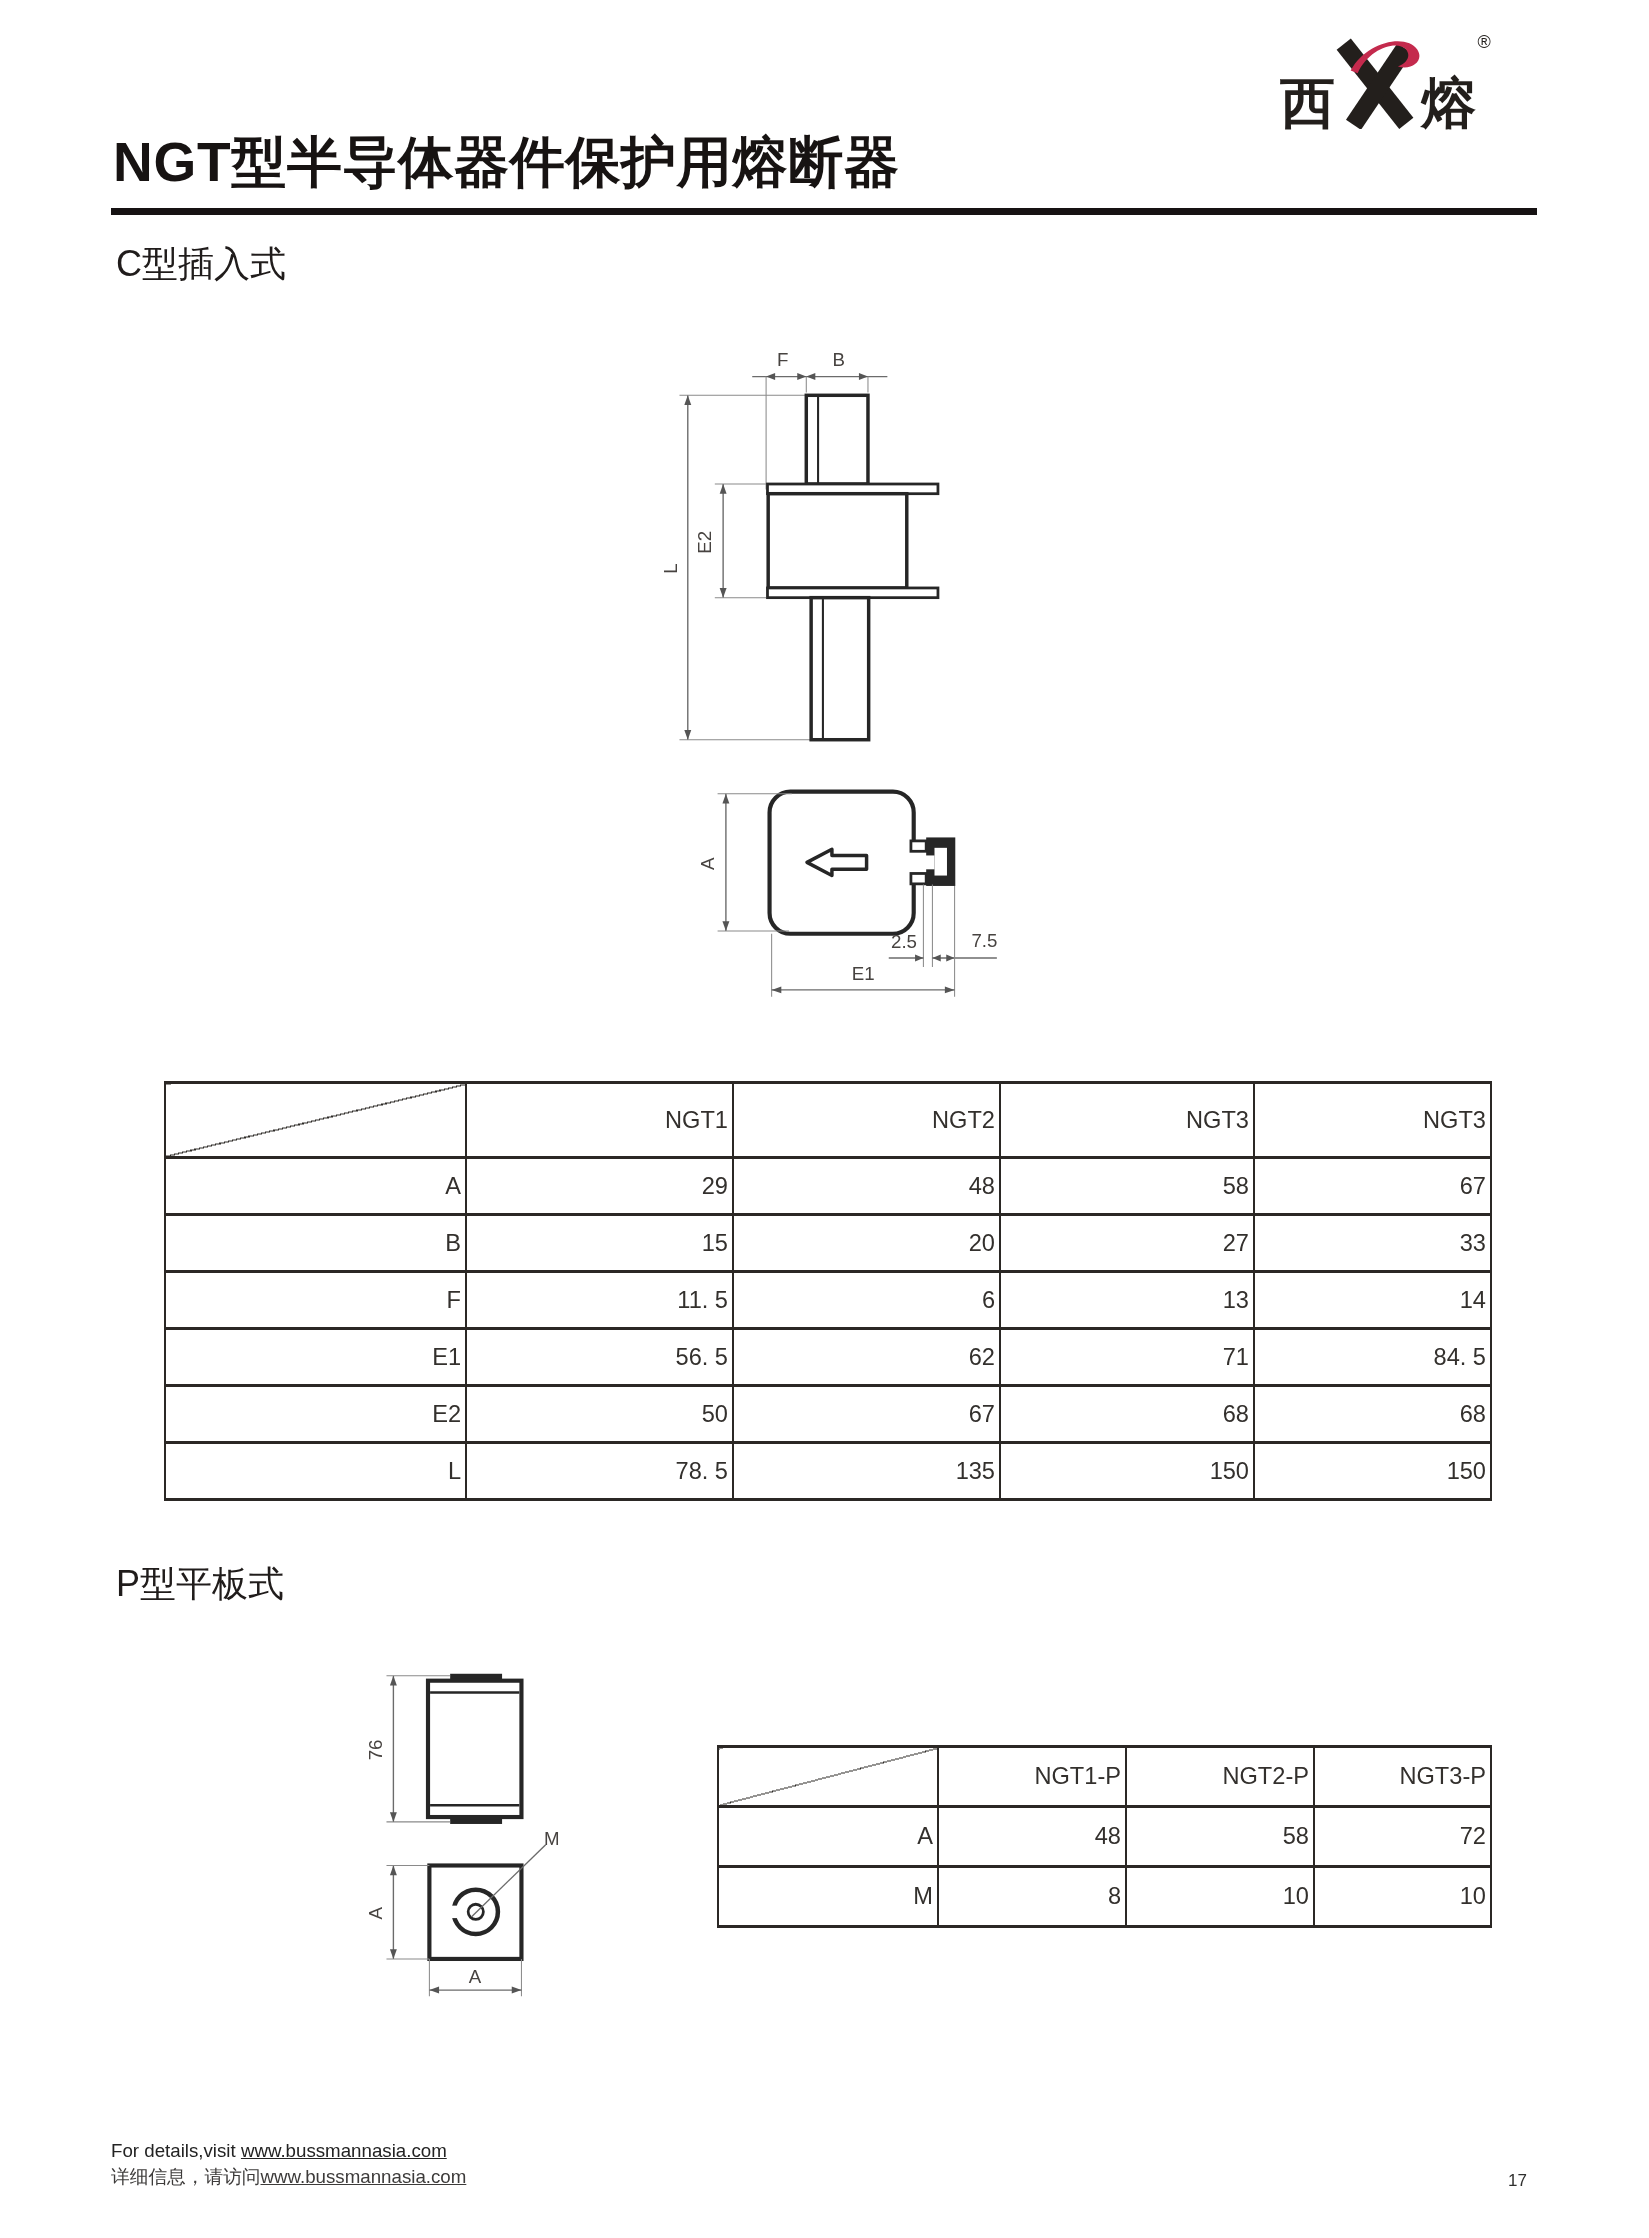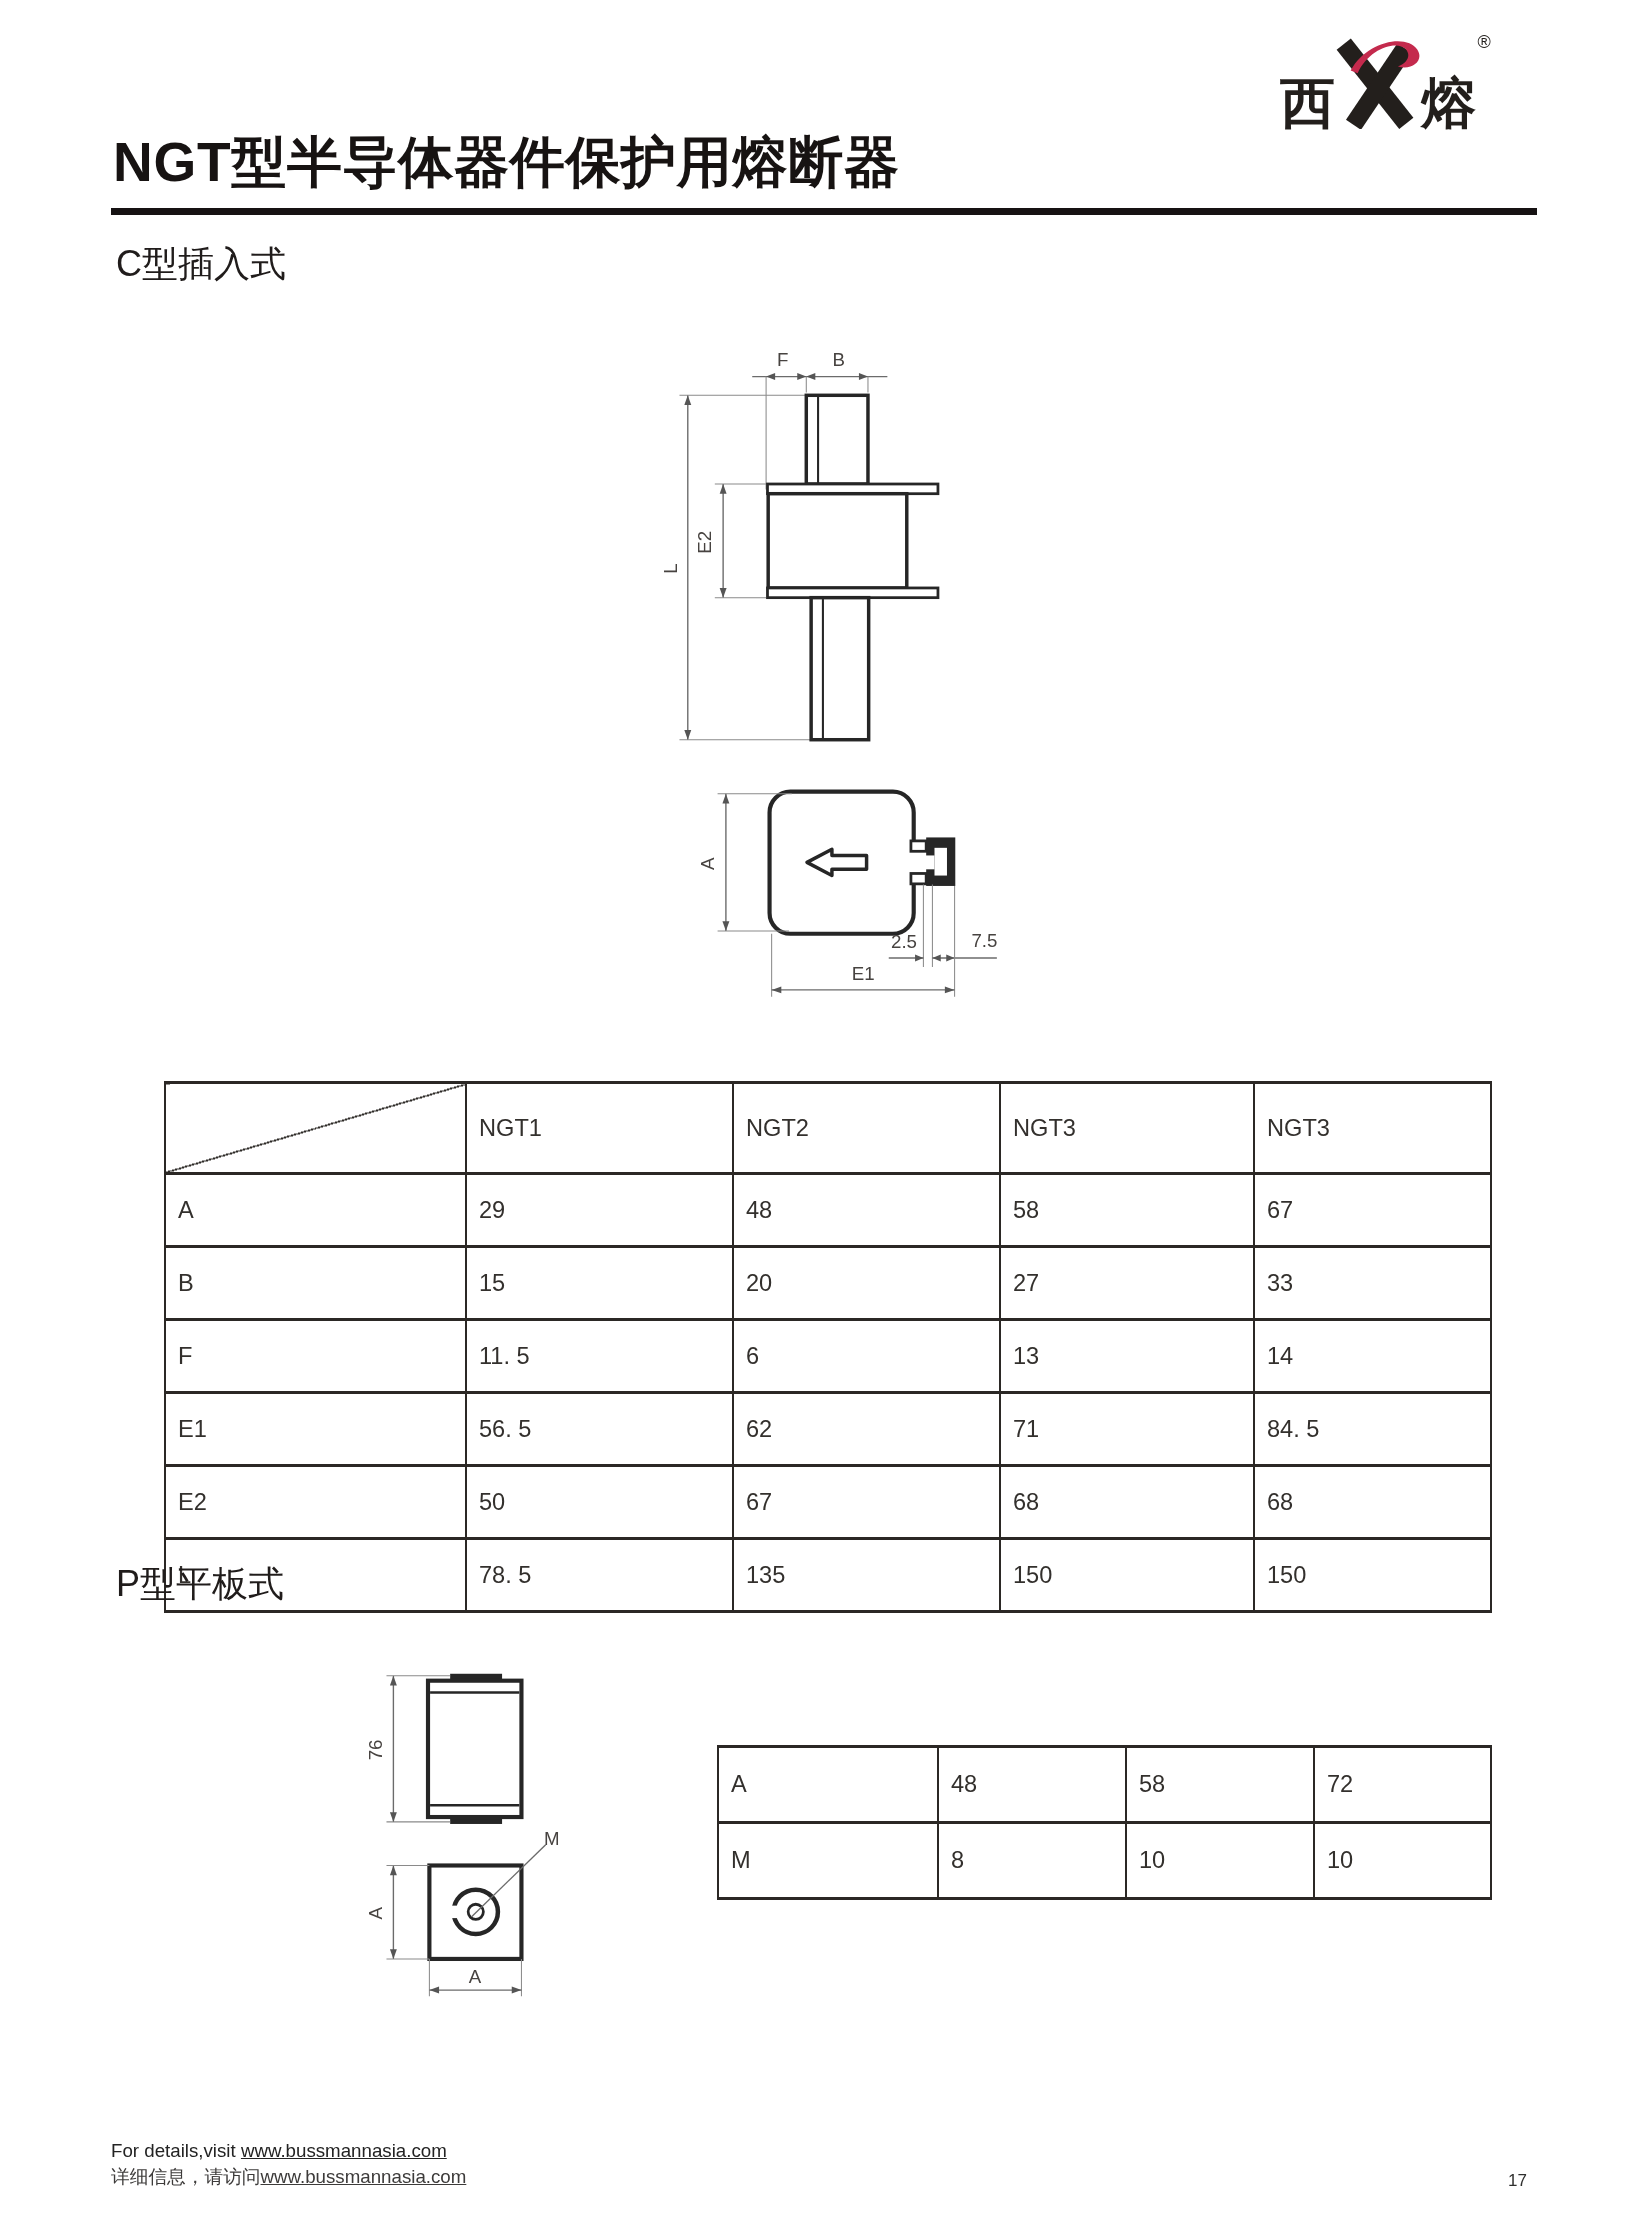--- a/index.html
+++ b/index.html
@@ -49,23 +49,23 @@
     font-size:27px; fill:#474340;
   }
   
   table.tbl{
     position:absolute; border-collapse:collapse; table-layout:fixed;
     background:#ffffff;
   }
   table.tbl td, table.tbl th{
     border:2.1px solid #2b2825;
     border-top-width:3.5px; border-bottom-width:3.5px;
-    text-align:left; vertical-align:middle;
+    text-align:right; vertical-align:middle;
     font-size:23.6px; font-weight:400; color:#33302d;
-    padding:12px; overflow:hidden;
+    padding:4px; overflow:hidden;
   }
   table.tbl{ border:2.8px solid #2b2825; }
   table.tbl th{ font-weight:400; }
   .tbl-c{ left:164px; top:1081px; width:1325px; }
   .tbl-c th{ height:64px; }
   .tbl-c td{ height:46px; }
   .tbl-p{ left:717px; top:1745px; width:773px; }
   .tbl-p th{ height:49px; }
   .tbl-p td{ height:49px; }
   th.diag{
@@ -282,20 +282,26 @@
   </svg>
 
   <table class="tbl tbl-p">
     <colgroup>
       <col style="width:220px">
         <col style="width:188px">
         <col style="width:188px">
         <col style="width:177px">
     </colgroup>
     <tbody>
+        <tr>
+      <th class="diag"></th>
+      <th>NGT1-P</th>
+      <th>NGT2-P</th>
+      <th>NGT3-P</th>
+    </tr>
     <tr>
       <td>A</td>
       <td>48</td>
       <td>58</td>
       <td>72</td>
     </tr>
     <tr>
       <td>M</td>
       <td>8</td>
       <td>10</td>

